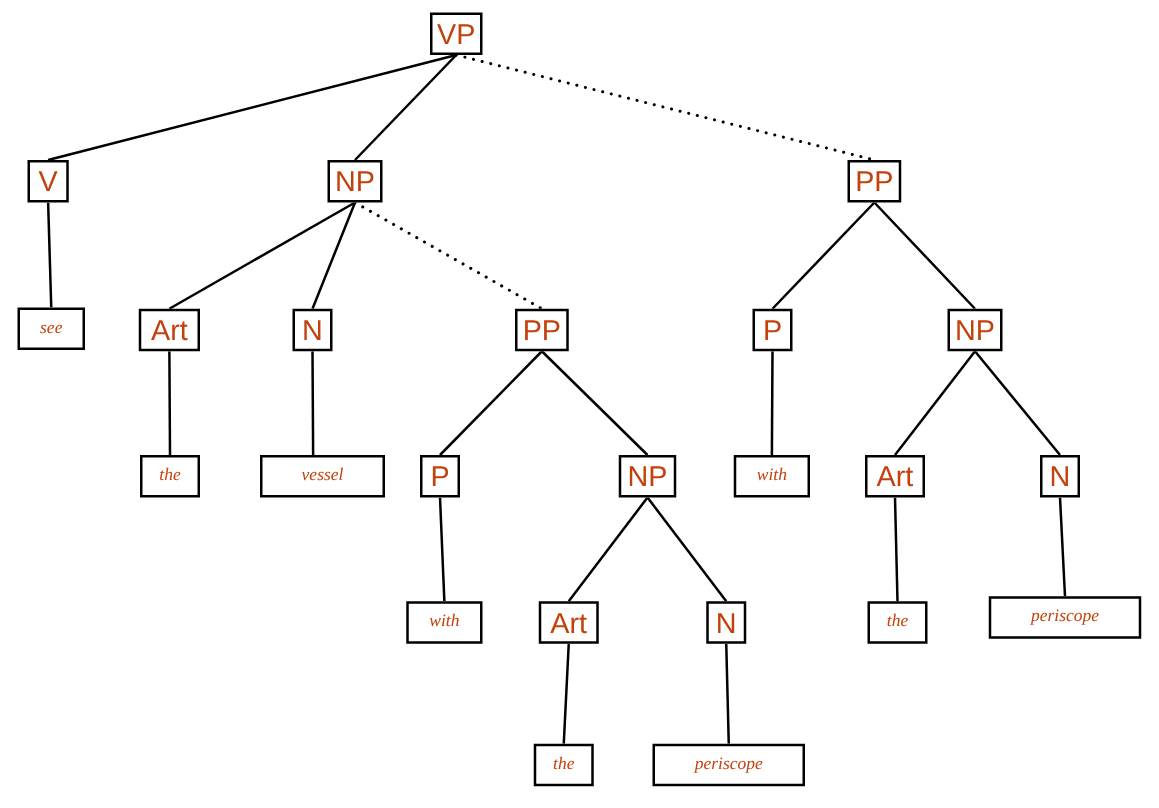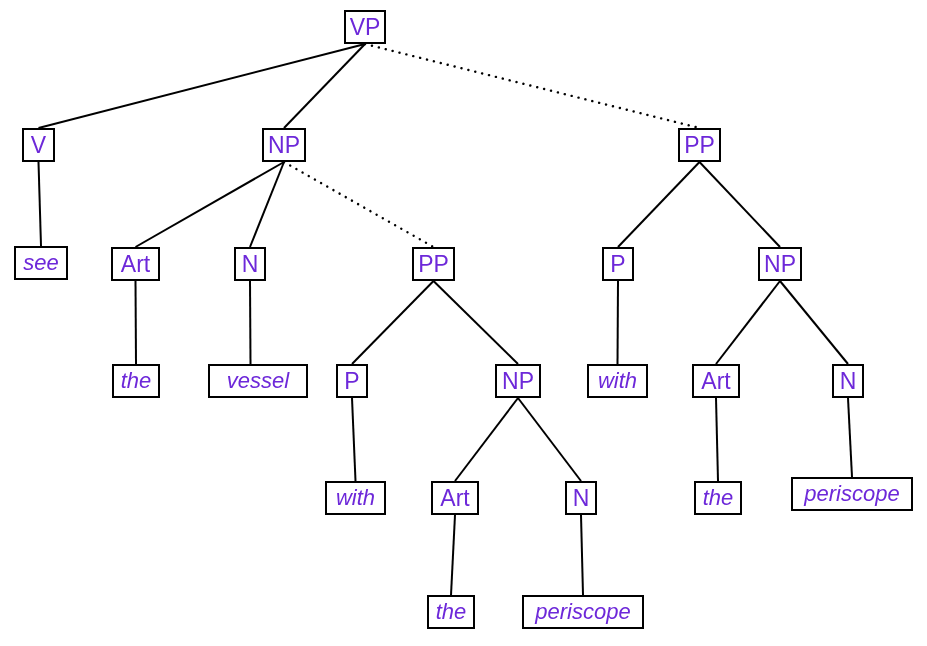--- a/index.html
+++ b/index.html
@@ -26,27 +26,28 @@
   .node-box {
     position: absolute;
     box-sizing: border-box;
     border: 2px solid #000000;
     background: #ffffff;
     display: flex;
     align-items: center;
     justify-content: center;
     font-size: 23px;
     line-height: 1;
-    color: #6d28d9;
+    color: #c2410c;
     white-space: nowrap;
     letter-spacing: 0px;
   }
   .node-box.terminal {
     font-style: italic;
-    font-size: 22px;
+    font-size: 14px;
+    font-family: Liberation Serif, serif;
   }
   .node-box.nonterminal {
     font-style: normal;
   }
 </style>
 </head>
 <body>
 
 <div id="tree-canvas">
   <svg class="edge-layer" id="edge-layer" viewBox="0 0 927 646">

